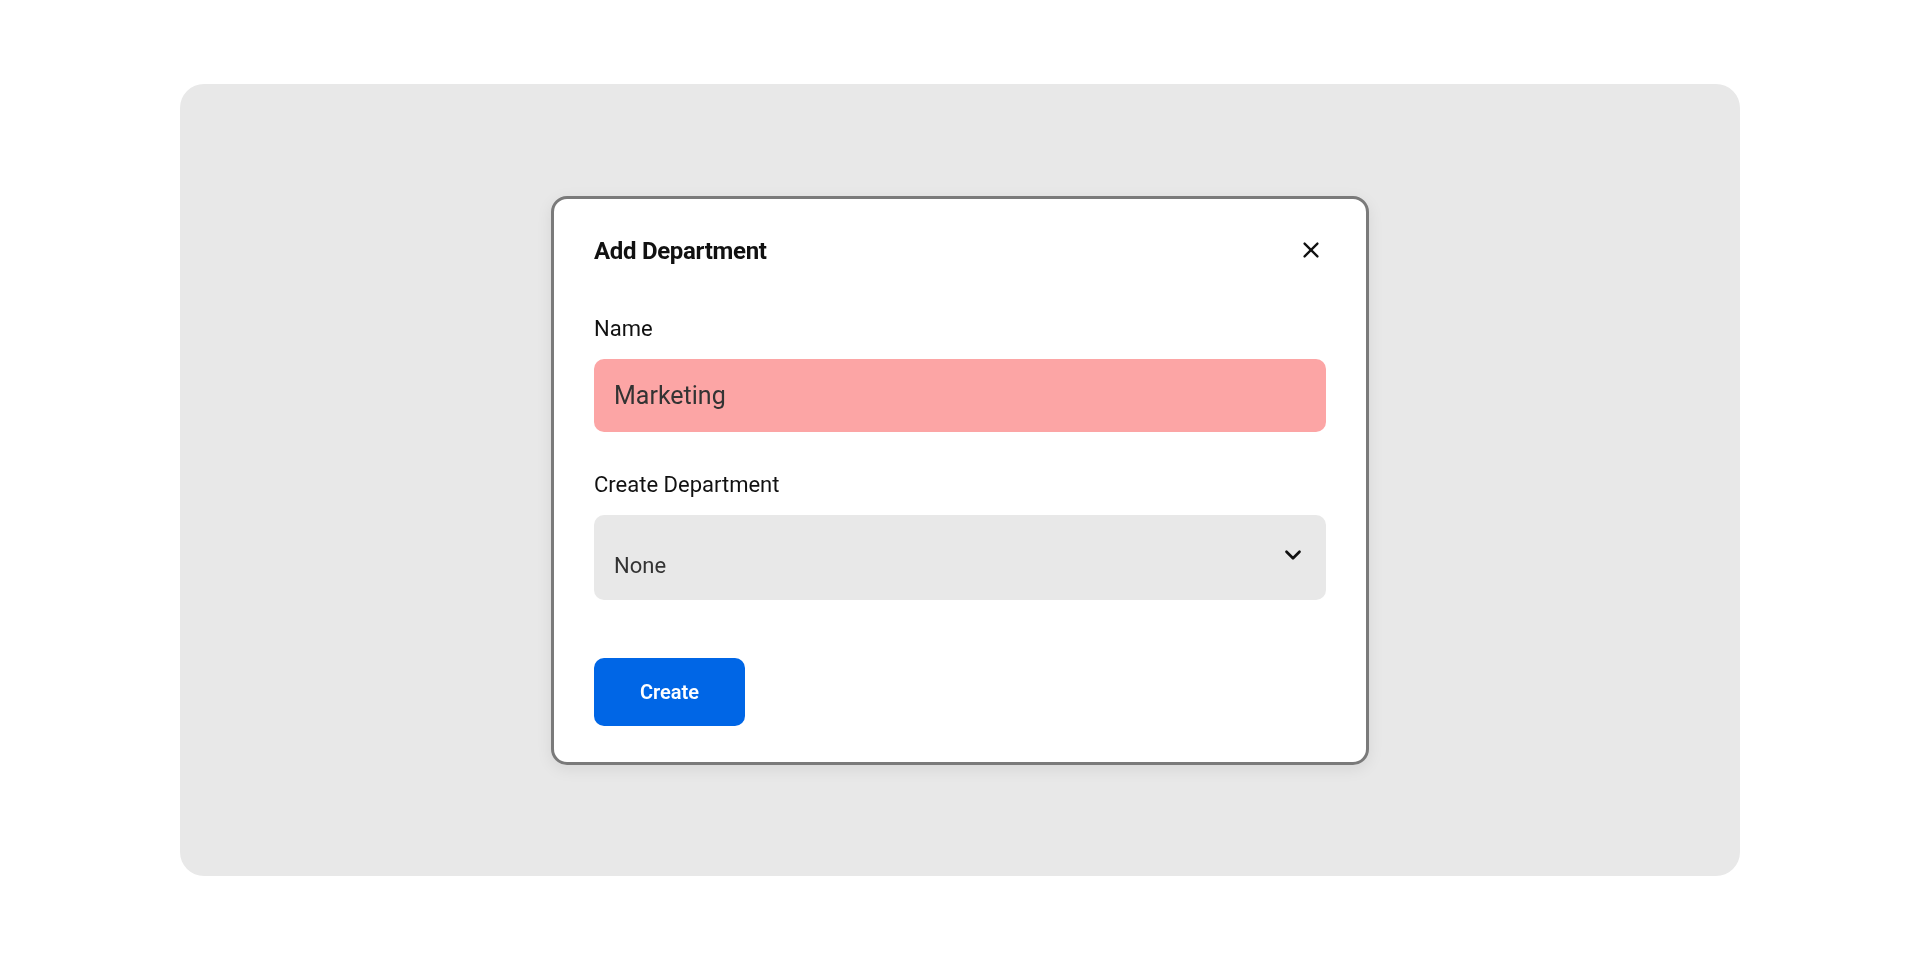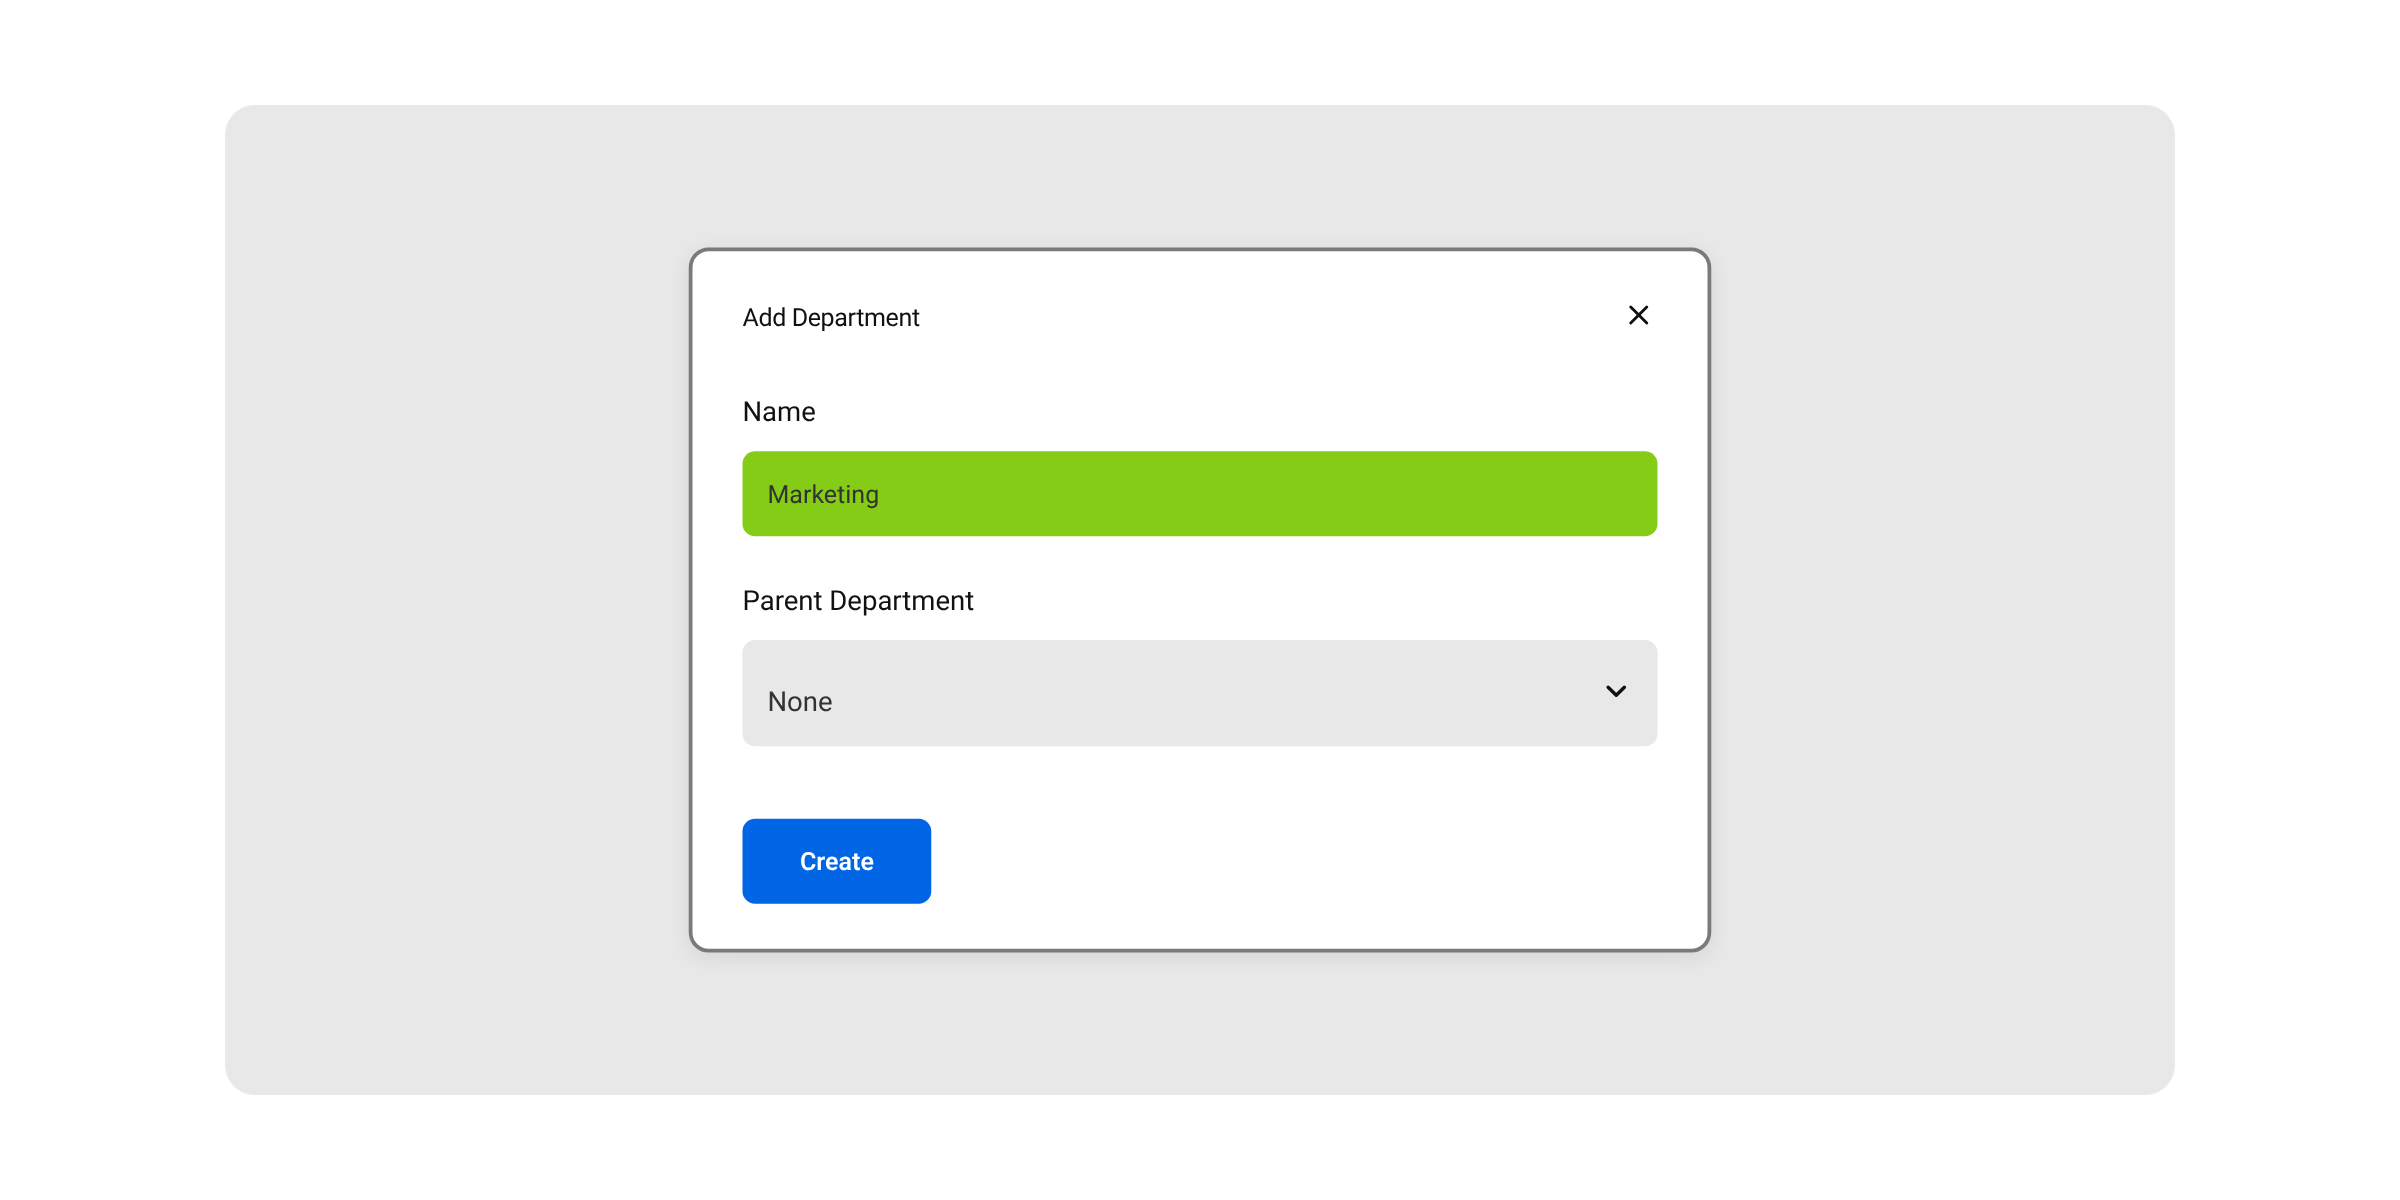--- a/index.html
+++ b/index.html
@@ -39,22 +39,22 @@
     }
 
     .modal-header {
       display: flex;
       align-items: center;
       justify-content: space-between;
       margin-bottom: 48px;
     }
 
     .modal-title {
-      font-size: 20px;
-      font-weight: 400;
+      font-size: 24px;
+      font-weight: 700;
       color: #111;
       letter-spacing: -0.3px;
     }
 
     .close-btn {
       background: none;
       border: none;
       cursor: pointer;
       padding: 4px;
       display: flex;
@@ -75,25 +75,25 @@
     .form-label {
       display: block;
       font-size: 22px;
       font-weight: 400;
       color: #111;
       margin-bottom: 18px;
     }
 
     .text-input {
       width: 100%;
-      background: #84cc16;
+      background: #fca5a5;
       border: none;
       border-radius: 10px;
       padding: 22px 20px;
-      font-size: 20px;
+      font-size: 25px;
       color: #333;
       font-family: inherit;
       outline: none;
     }
 
     .select-wrapper {
       position: relative;
       width: 100%;
     }
 
@@ -159,21 +159,21 @@
         </span>
       </button>
     </div>
 
     <div class="form-group">
       <label class="form-label">Name</label>
       <input type="text" class="text-input" value="Marketing" style="">
     </div>
 
     <div class="form-group">
-      <label class="form-label">Parent Department</label>
+      <label class="form-label">Create Department</label>
       <div class="select-wrapper">
         <select class="select-input">
           <option>None</option>
         </select>
         <span class="chevron">
           <svg viewBox="0 0 24 24" fill="none" stroke="currentColor" stroke-width="2.5" stroke-linecap="round" stroke-linejoin="round">
             <polyline points="6 9 12 15 18 9"></polyline>
           </svg>
         </span>
       </div>

